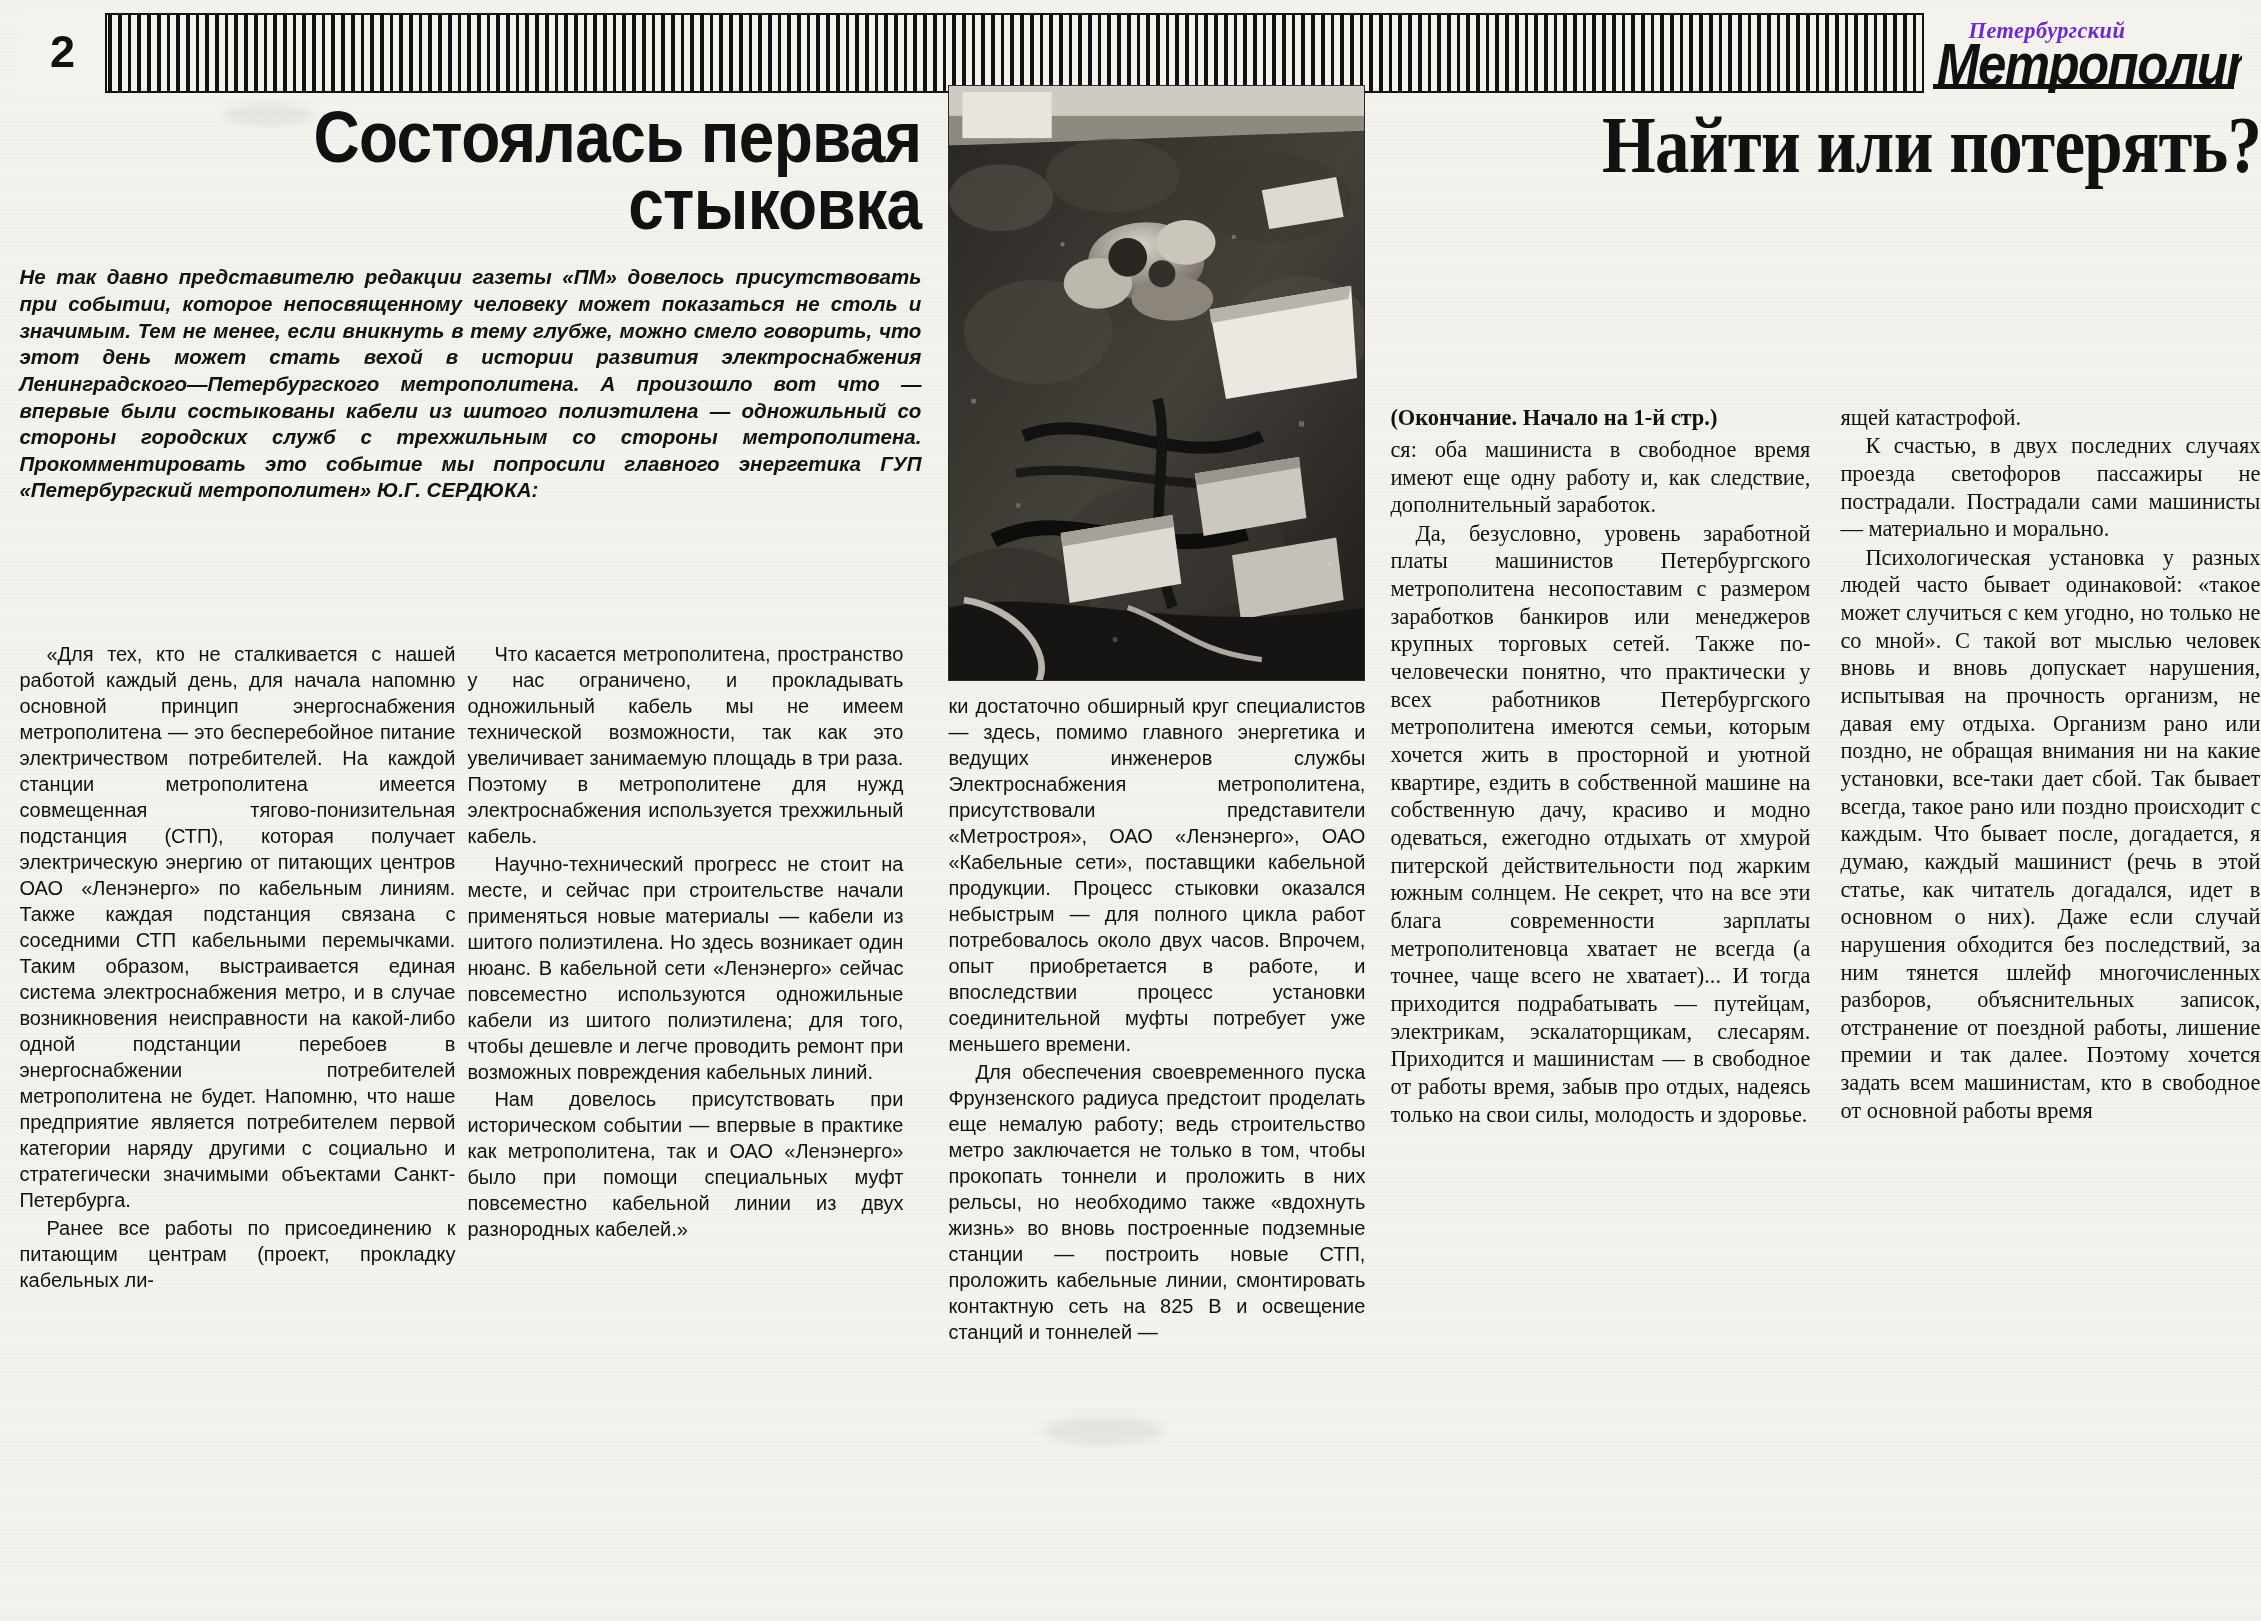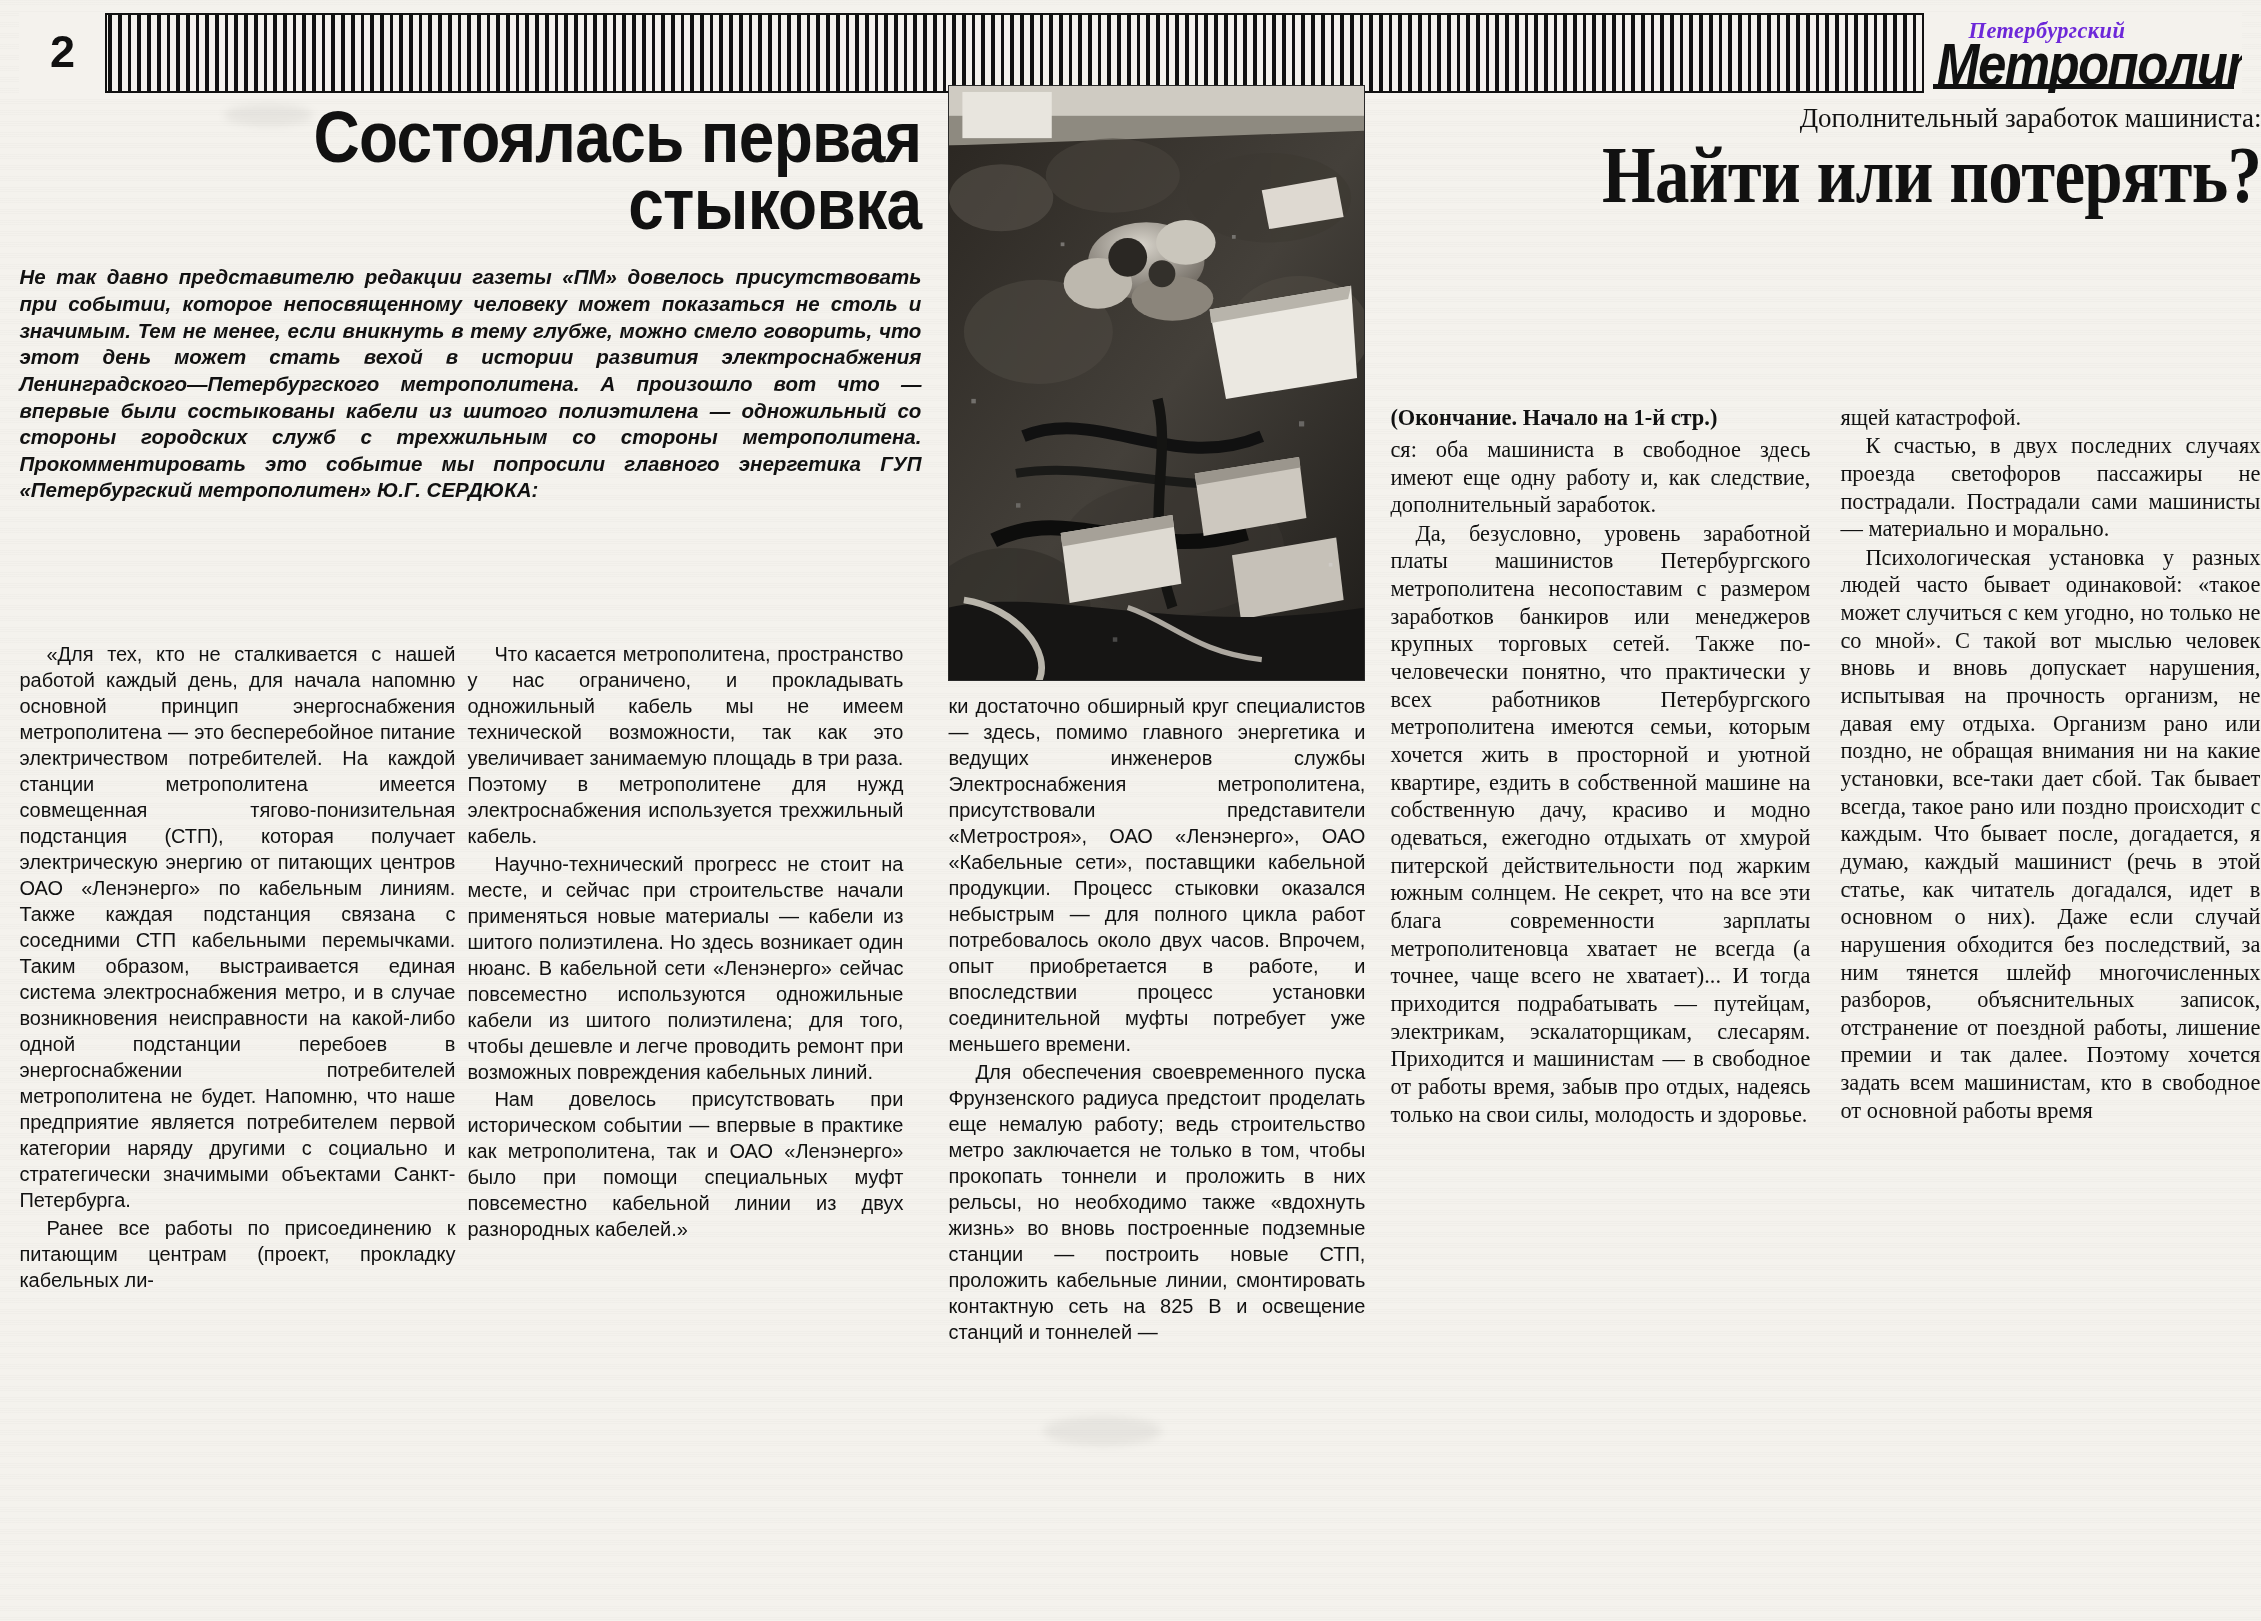--- a/index.html
+++ b/index.html
@@ -252,28 +252,27 @@
         </svg>
       </div>
     </div>
 
     <div class="col-mid body-col">
       <p>ки достаточно обширный круг специалистов — здесь, помимо главного энергетика и ведущих инженеров службы Электроснабжения метрополитена, присутствовали представители «Метростроя», ОАО «Ленэнерго», ОАО «Кабельные сети», поставщики кабельной продукции. Процесс стыковки оказался небыстрым — для полного цикла работ потребовалось около двух часов. Впрочем, опыт приобретается в работе, и впоследствии процесс установки соединительной муфты потребует уже меньшего времени.</p>
       <p class="ind">Для обеспечения своевременного пуска Фрунзенского радиуса предстоит проделать еще немалую работу; ведь строительство метро заключается не только в том, чтобы прокопать тоннели и проложить в них рельсы, но необходимо также «вдохнуть жизнь» во вновь построенные подземные станции — построить новые СТП, проложить кабельные линии, смонтировать контактную сеть на 825 В и освещение станций и тоннелей —</p>
     </div>
 
     <div class="art-right">
-      <div class="kicker">Дополнительный заработок машиниста:</div>
       <h1 class="headline-right">Найти или потерять?</h1>
     </div>
 
     <div class="cols-right">
       <div class="col-r">
         <div class="contnote">(Окончание. Начало  на 1-й стр.)</div>
-        <p>ся: оба машиниста в свободное здесь имеют еще одну работу и, как следствие, дополнительный заработок.</p>
+        <p>ся: оба машиниста в свободное время имеют еще одну работу и, как следствие, дополнительный заработок.</p>
         <p class="ind">Да, безусловно, уровень заработной платы машинистов Петербургского метрополитена несопоставим с размером заработков банкиров или менеджеров крупных торговых сетей. Также по-человечески понятно, что практически у всех работников Петербургского метрополитена имеются семьи, которым хочется жить в просторной и уютной квартире, ездить в собственной машине на собственную дачу, красиво и модно одеваться, ежегодно отдыхать от хмурой питерской действительности под жарким южным солнцем. Не секрет, что на все эти блага современности зарплаты метрополитеновца хватает не всегда (а точнее, чаще всего не хватает)... И тогда приходится подрабатывать — путейцам, электрикам, эскалаторщикам, слесарям. Приходится и машинистам — в свободное от работы время, забыв про отдых, надеясь только на свои силы, молодость и здоровье.</p>
       </div>
       <div class="col-r">
         <p>ящей катастрофой.</p>
         <p class="ind">К счастью, в двух последних случаях проезда светофоров пассажиры не пострадали. Пострадали сами машинисты — материально и морально.</p>
         <p class="ind">Психологическая установка у разных людей часто бывает одинаковой: «такое может случиться с кем угодно, но только не со мной». С такой вот мыслью человек вновь и вновь допускает нарушения, испытывая на прочность организм, не давая ему отдыха. Организм рано или поздно, не обращая внимания ни на какие установки, все-таки дает сбой. Так бывает всегда, такое рано или поздно происходит с каждым. Что бывает после, догадается, я думаю, каждый машинист (речь в этой статье, как читатель догадался, идет в основном о них). Даже если случай нарушения обходится без последствий, за ним тянется шлейф многочисленных разборов, объяснительных записок, отстранение от поездной работы, лишение премии и так далее. Поэтому хочется задать всем машинистам, кто в свободное от основной работы время</p>
       </div>
     </div>
 
   </div>

